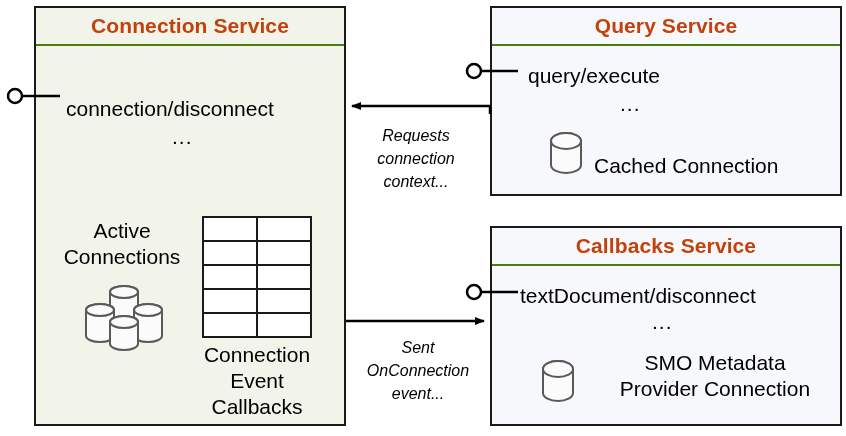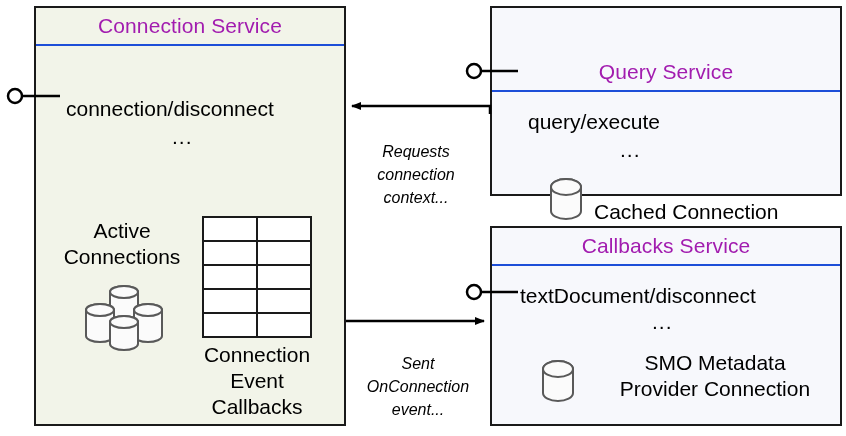--- a/index.html
+++ b/index.html
@@ -28,28 +28,28 @@
     position: absolute;
     box-sizing: border-box;
     border: 2px solid #1a1a1a;
   }
   .box.green   { background: #f2f4e9; }
   .box.bluish  { background: #f7f8fc; }
 
   .box-header {
     box-sizing: border-box;
     width: 100%;
-    border-bottom: 2px solid #1d4ed8;
+    border-bottom: 2px solid #4d7c0f;
     display: flex;
     align-items: center;
     justify-content: center;
-    font-weight: normal;
+    font-weight: bold;
     font-size: 21px;
     letter-spacing: 0.1px;
-    color: #a21caf;
+    color: #c2410c;
   }
   .box-body {
     position: relative;
     width: 100%;
     box-sizing: border-box;
   }
 
   
   .op-line {
     position: absolute;
@@ -77,21 +77,20 @@
 
   
   .edge-label {
     position: absolute;
     font-style: italic;
     font-size: 16px;
     line-height: 23px;
     text-align: center;
     color: #000;
     white-space: pre-line;
-    margin-top: 16px;
   }
 
   
   .overlay {
     position: absolute;
     left: 0; top: 0;
     width: 846px;
     height: 436px;
     pointer-events: none;
   }
@@ -146,21 +145,21 @@
         </svg>
       </div>
 
       <div class="txt" style="left:150px; top:296px; width:142px;">Connection
 Event
 Callbacks</div>
     </div>
   </div>
 
   <div class="box bluish" style="left:490px; top:6px; width:352px; height:190px;">
-    <div class="box-header" style="height:38px;margin-top:46px;">Query Service</div>
+    <div class="box-header" style="height:38px;">Query Service</div>
     <div class="box-body" style="height:148px;margin-left:8px;">
 
       <div class="op-line" style="left:28px; top:18px;">query/execute</div>
 
       <div class="ellipsis" style="left:120px; top:46px;">...</div>
 
       <div style="position:absolute; left:48px; top:84px; width:36px; height:46px;">
         <svg width="36" height="46" viewBox="0 0 36 46">
           <g fill="#fbfbfb" stroke="#595959" stroke-width="2">
             <path d="M3,11 a15,8 0 0 1 30,0 v24 a15,8 0 0 1 -30,0 z"></path>

